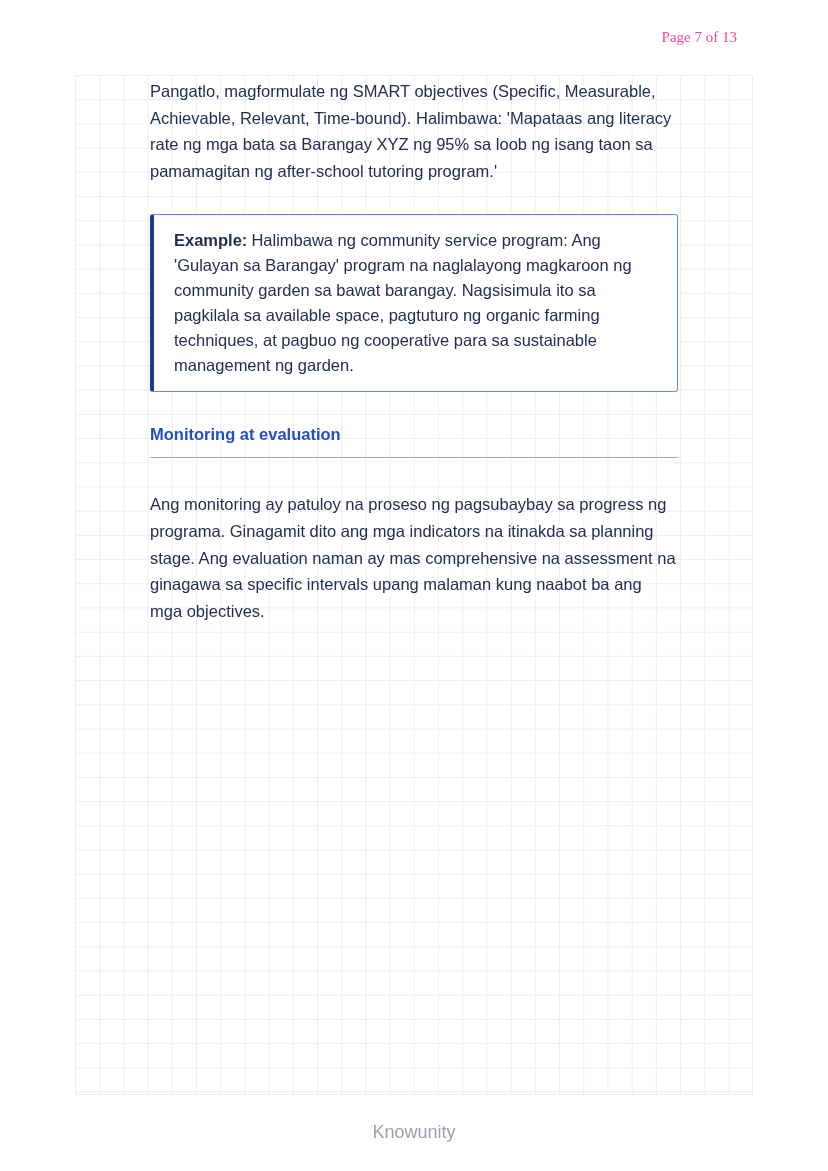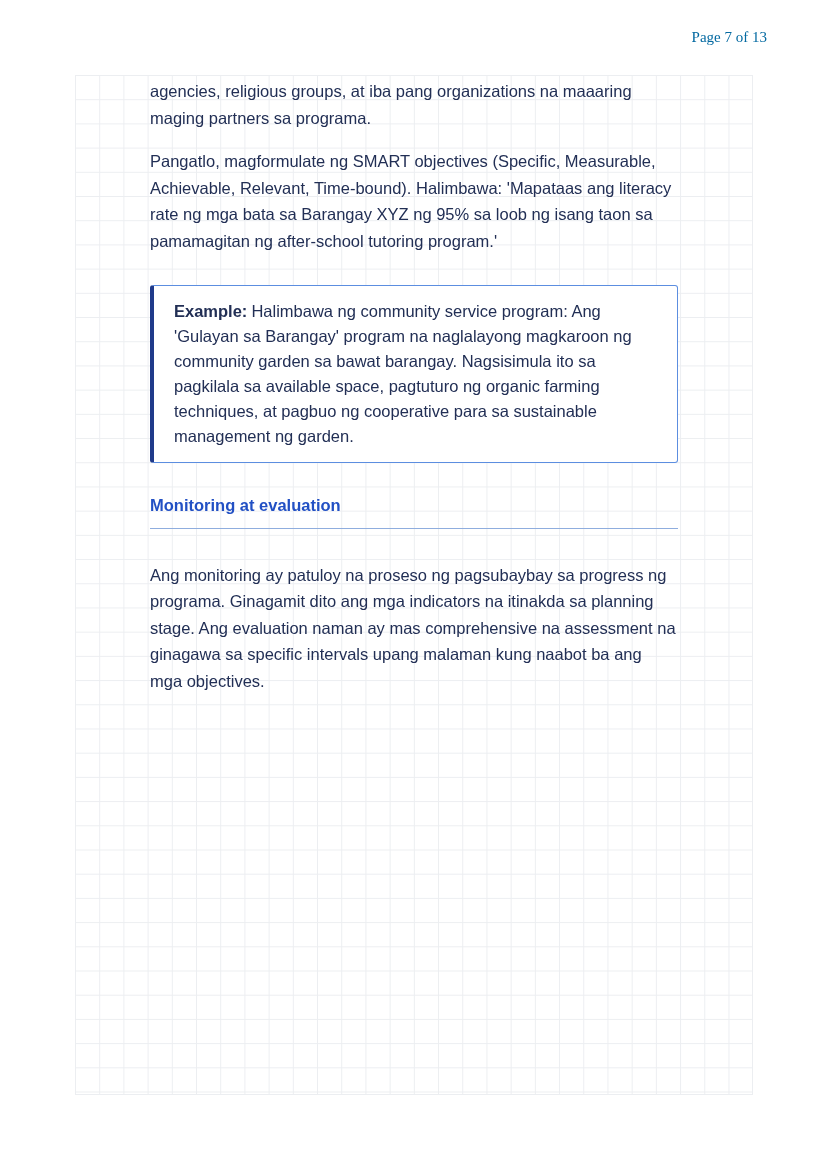--- a/index.html
+++ b/index.html
@@ -6,24 +6,24 @@
   html, body {
     width: 828px; height: 1171px;
     background: #ffffff;
     font-family: "Liberation Sans", sans-serif;
     overflow: hidden;
   }
   .sheet { position: relative; width: 828px; height: 1171px; }
 
   .page-indicator {
     position: absolute;
-    top: 29px; right: 61px;
+    top: 29px; right: 91px;
     font-family: "Liberation Serif", serif;
     font-size: 15px;
-    color: #0369a1;
+    color: #ec4899;
   }
 
   .paper {
     position: absolute;
     left: 75px; top: 75px;
     width: 678px; height: 1020px;
     background-color: #ffffff;
     background-image:
       linear-gradient(to right, #eceef1 1px, transparent 1px),
       linear-gradient(to bottom, #eceef1 1px, transparent 1px);
@@ -75,30 +75,30 @@
 </head>
 <body>
 
 <div class="sheet">
 
   <div class="page-indicator">Page 7 of 13</div>
 
   <div class="paper">
     <div class="content">
 
-      <p>agencies, religious groups, at iba pang organizations na maaaring maging partners sa programa.</p>
 
       <p>Pangatlo, magformulate ng SMART objectives (Specific, Measurable, Achievable, Relevant, Time-bound). Halimbawa: 'Mapataas ang literacy rate ng mga bata sa Barangay XYZ ng 95% sa loob ng isang taon sa pamamagitan ng after-school tutoring program.'</p>
 
       <div class="example-box">
         <p><span class="example-label">Example:</span><span>Halimbawa ng community service program: Ang 'Gulayan sa Barangay' program na naglalayong magkaroon ng community garden sa bawat barangay. Nagsisimula ito sa pagkilala sa available space, pagtuturo ng organic farming techniques, at pagbuo ng cooperative para sa sustainable management ng garden.</span></p>
       </div>
 
       <h2 class="section-heading">Monitoring at evaluation</h2>
 
       <p>Ang monitoring ay patuloy na proseso ng pagsubaybay sa progress ng programa. Ginagamit dito ang mga indicators na itinakda sa planning stage. Ang evaluation naman ay mas comprehensive na assessment na ginagawa sa specific intervals upang malaman kung naabot ba ang mga objectives.</p>
 
 
     </div>
   </div>
 
+  <div class="footer">Knowunity</div>
 
 </div>
 
 </body></html>

